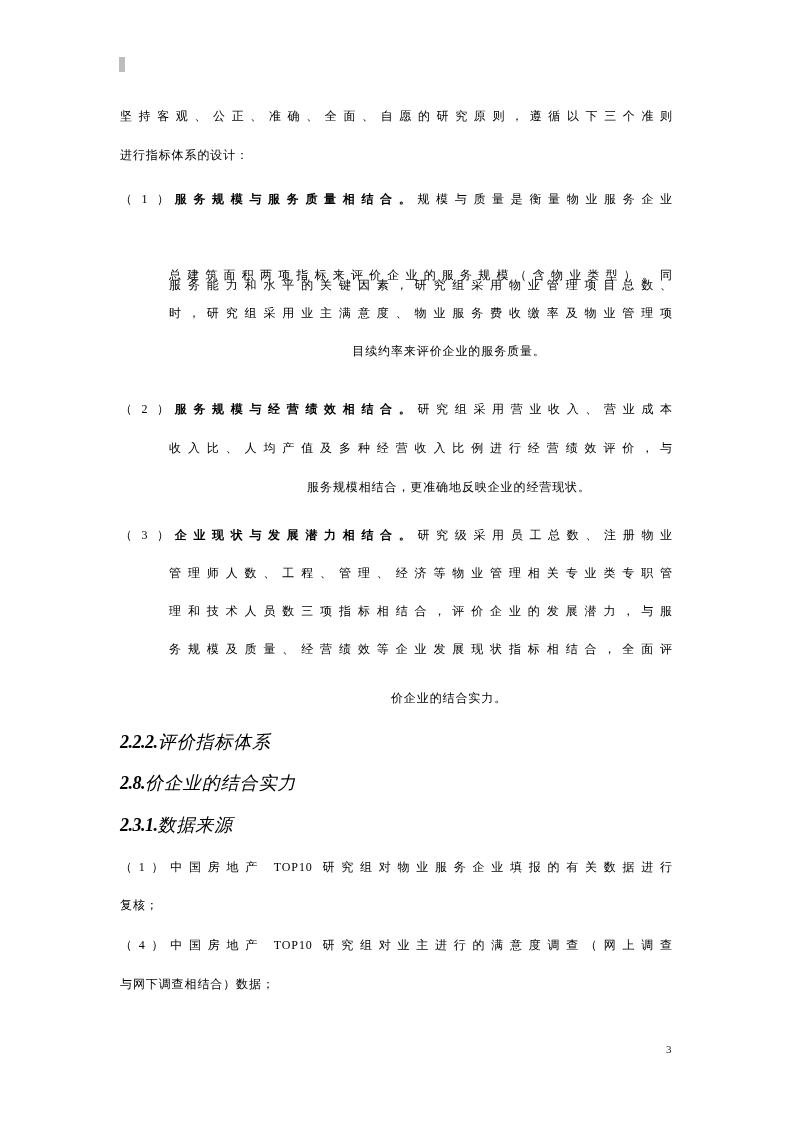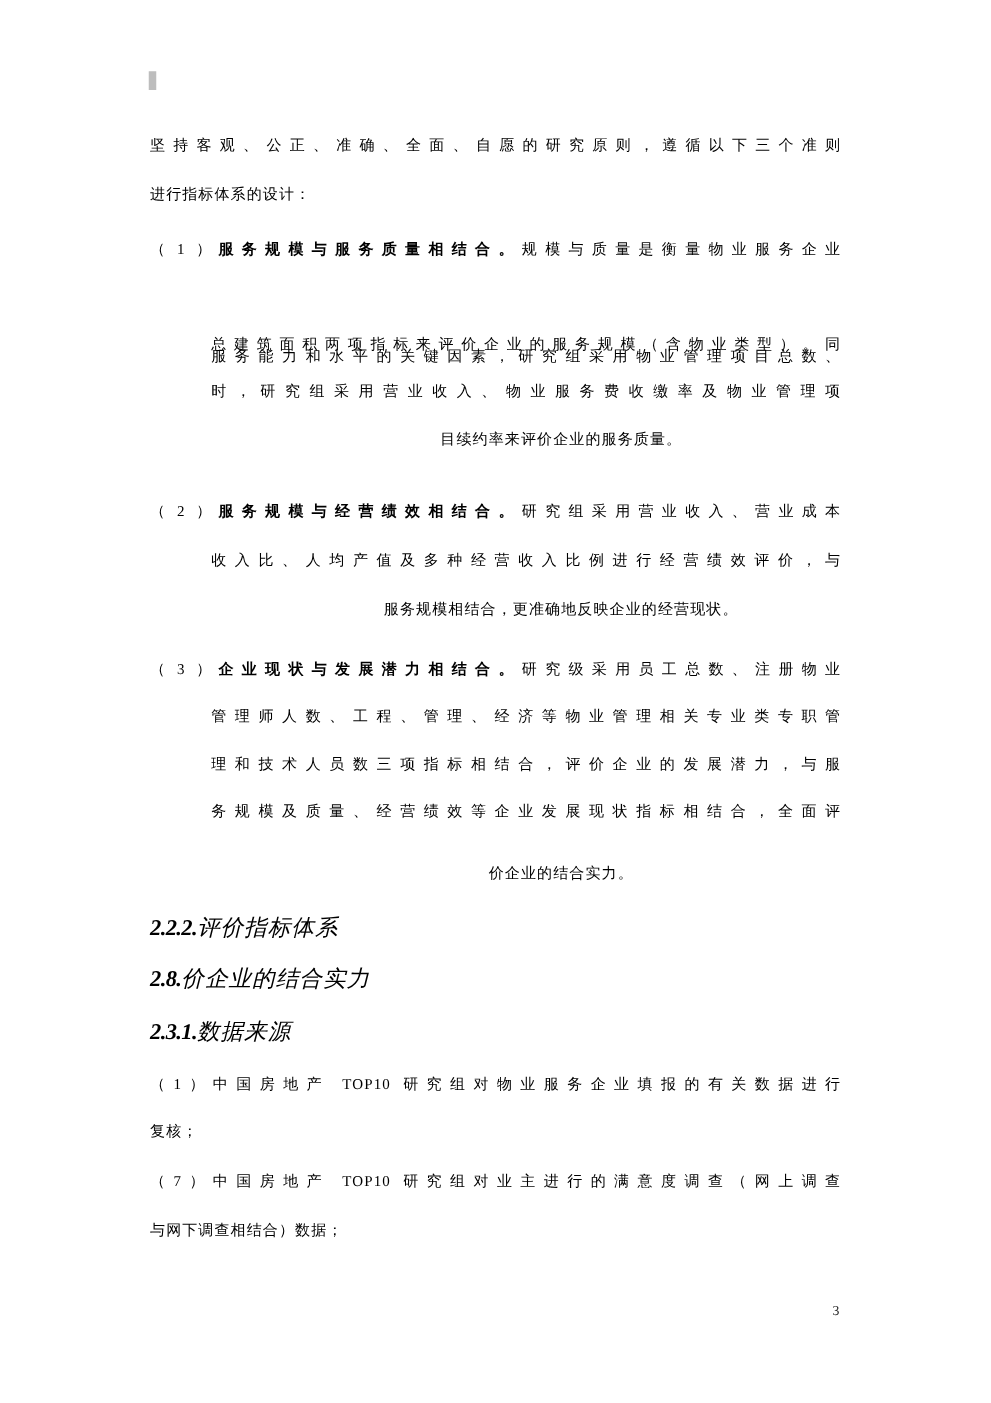--- a/index.html
+++ b/index.html
@@ -36,21 +36,21 @@
   <div class="marker"></div>
 
   <div class="line justify" style="top:104px;">坚持客观、公正、准确、全面、自愿的研究原则，遵循以下三个准则</div>
   <div class="line" style="top:143px;">进行指标体系的设计：</div>
 
   <div class="line indent justify indent-w" style="top:187px;">
     <span class="label">（1）</span><b>服务规模与服务质量相结合。</b><span>规模与质量是衡量物业服务企业</span>
   </div>
   <div class="line indent justify indent-w" style="top:225px;margin-top:48px;">服务能力和水平的关键因素，研究组采用物业管理项目总数、</div>
   <div class="line indent justify indent-w" style="top:263px;">总建筑面积两项指标来评价企业的服务规模（含物业类型）。同</div>
-  <div class="line indent justify indent-w" style="top:301px;">时，研究组采用营业收入、物业服务费收缴率及物业管理项</div>
+  <div class="line indent justify indent-w" style="top:301px;">时，研究组采用业主满意度、物业服务费收缴率及物业管理项</div>
   <div class="line indent" style="top:339px;">目续约率来评价企业的服务质量。</div>
 
   <div class="line indent justify indent-w" style="top:397px;">
     <span class="label">（2）</span><b>服务规模与经营绩效相结合。</b><span>研究组采用营业收入、营业成本</span>
   </div>
   <div class="line indent justify indent-w" style="top:436px;">收入比、人均产值及多种经营收入比例进行经营绩效评价，与</div>
   <div class="line indent" style="top:475px;">服务规模相结合，更准确地反映企业的经营现状。</div>
 
   <div class="line indent justify indent-w" style="top:523px;">
     <span class="label">（3）</span><b>企业现状与发展潜力相结合。</b><span>研究级采用员工总数、注册物业</span>
@@ -65,17 +65,17 @@
   </div>
   <div class="line heading" style="top:771px;">
     <span class="num">2.8.</span><span>价企业的结合实力</span>
   </div>
   <div class="line heading" style="top:813px;">
     <span class="num">2.3.1.</span><span>数据来源</span>
   </div>
 
   <div class="line justify" style="top:855px;">（1）中国房地产 TOP10 研究组对物业服务企业填报的有关数据进行</div>
   <div class="line" style="top:893px;">复核；</div>
-  <div class="line justify" style="top:933px;">（7）中国房地产 TOP10 研究组对业主进行的满意度调查（网上调查</div>
+  <div class="line justify" style="top:933px;">（4）中国房地产 TOP10 研究组对业主进行的满意度调查（网上调查</div>
   <div class="line" style="top:972px;">与网下调查相结合）数据；</div>
 
   <div class="page-number">3</div>
 </div>
 
 </body></html>

